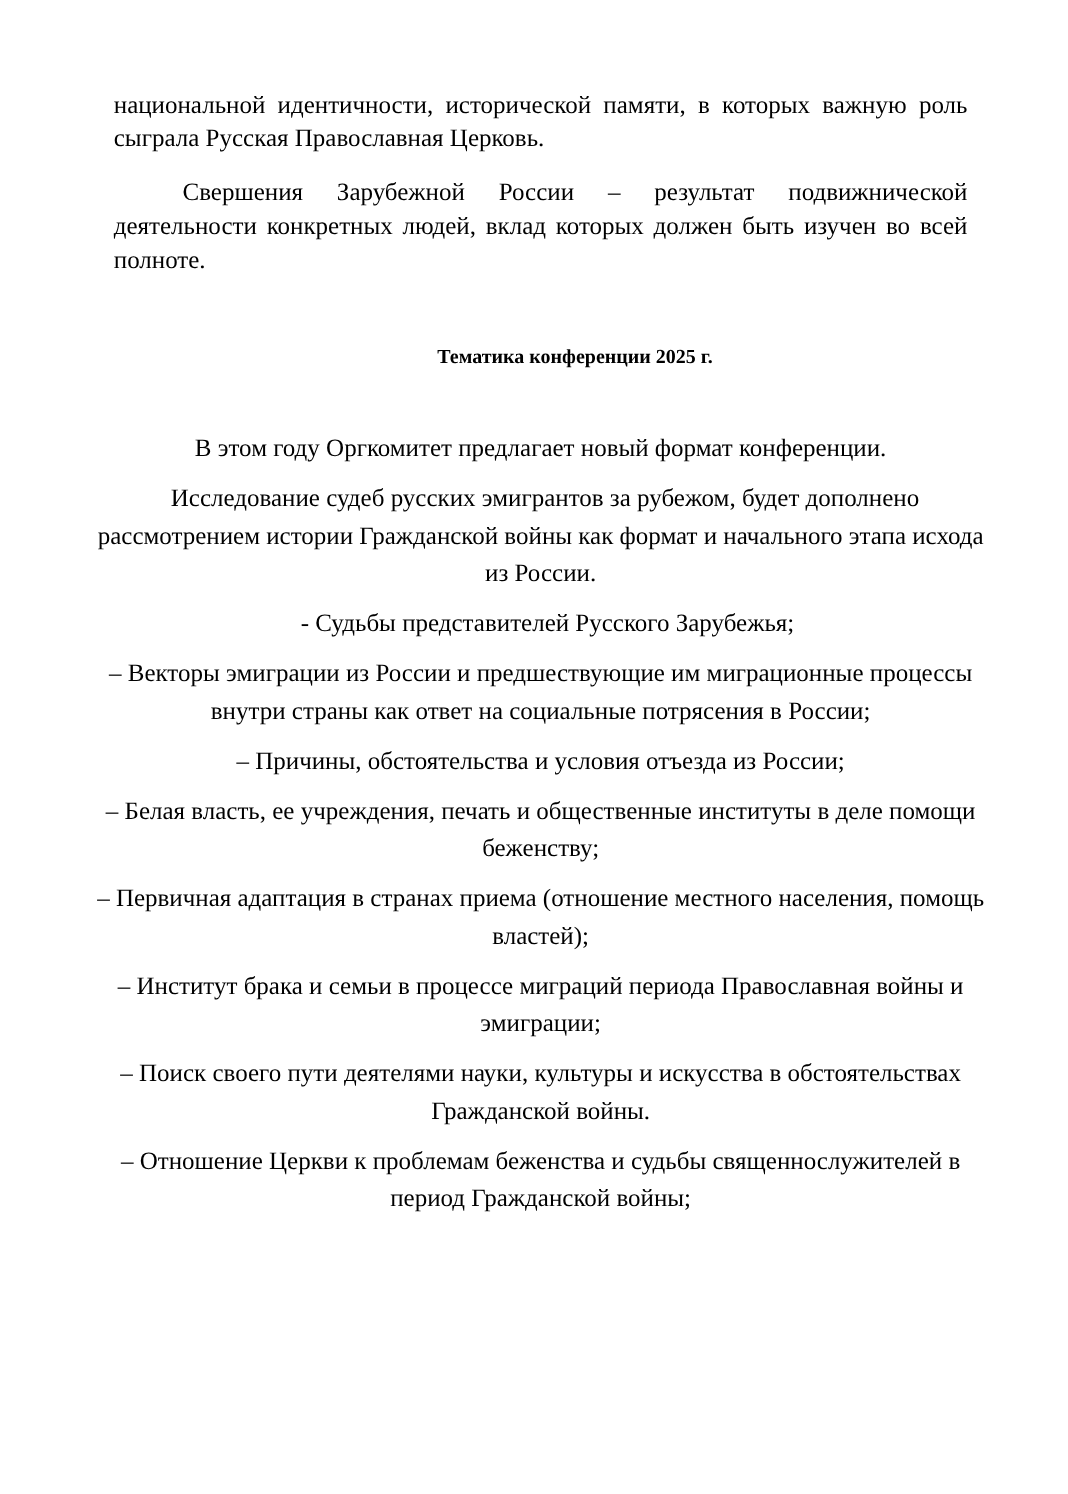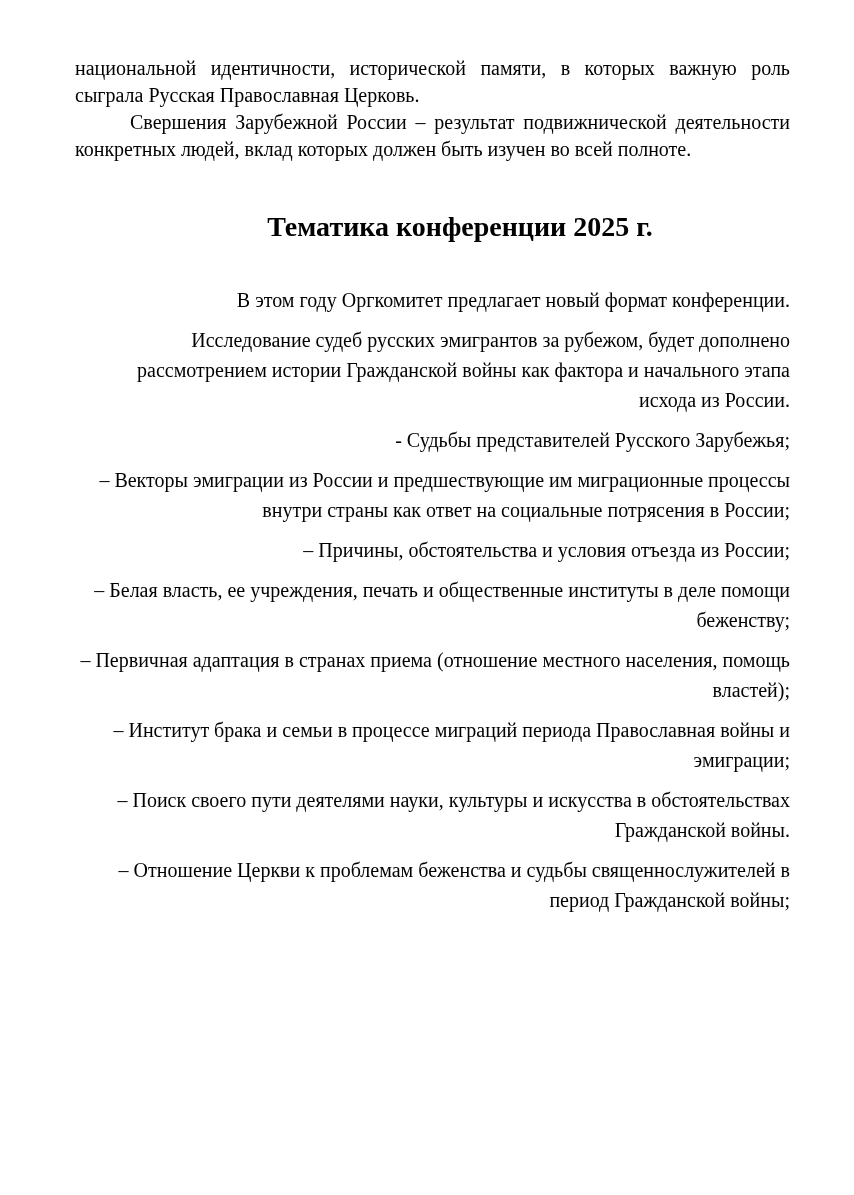--- a/index.html
+++ b/index.html
@@ -13,57 +13,57 @@
     height: 1195px;
     margin: 0 auto;
     background: #ffffff;
     color: #000000;
     font-family: "Liberation Serif", "DejaVu Serif", serif;
     overflow: hidden;
     box-sizing: border-box;
     padding: 55px 64px 0 75px;
   }
   p.intro {
-    margin: 0;
+    margin: 16px;
     font-size: 20px;
     line-height: 27px;
     text-align: justify;
   }
   p.indent-tab {
     text-indent: 55px;
   }
   h2.doc-title {
     margin: 50px 0 45px 0;
-    font-size: 28px;
+    font-size: 16px;
     line-height: 27px;
     font-weight: bold;
     text-align: center;
     text-indent: 55px;
   }
   p.body-par {
     margin: 0 0 10px 0;
     font-size: 20px;
     line-height: 30px;
-    text-align: right;
+    text-align: center;
   }
   p.ind-sm { text-indent: 7px; }
   p.ind-md { text-indent: 11px; }
 </style>
 </head>
 <body>
 
 <div class="page">
 
   <p class="intro">национальной идентичности, исторической памяти, в которых важную роль сыграла Русская Православная Церковь.</p>
   <p class="intro indent-tab">Свершения Зарубежной России – результат подвижнической деятельности конкретных людей, вклад которых должен быть изучен во всей полноте.</p>
 
   <h2 class="doc-title">Тематика конференции 2025 г.</h2>
 
   <p class="body-par">В этом году Оргкомитет предлагает новый формат конференции.</p>
-  <p class="body-par ind-sm">Исследование судеб русских эмигрантов за рубежом, будет дополнено рассмотрением истории Гражданской войны как фактора и начального этапа исхода из России.</p>
+  <p class="body-par ind-sm">Исследование судеб русских эмигрантов за рубежом, будет дополнено рассмотрением истории Гражданской войны как формат и начального этапа исхода из России.</p>
   <p class="body-par ind-md">- Судьбы представителей Русского Зарубежья;</p>
   <p class="body-par">– Векторы эмиграции из России и предшествующие им миграционные процессы внутри страны как ответ на социальные потрясения в России;</p>
   <p class="body-par">– Причины, обстоятельства и условия отъезда из России;</p>
   <p class="body-par">– Белая власть, ее учреждения, печать и общественные институты в деле помощи беженству;</p>
   <p class="body-par">– Первичная адаптация в странах приема (отношение местного населения, помощь властей);</p>
   <p class="body-par">– Институт брака и семьи в процессе миграций периода Православная войны и эмиграции;</p>
   <p class="body-par">– Поиск своего пути деятелями науки, культуры и искусства в обстоятельствах Гражданской войны.</p>
   <p class="body-par">– Отношение Церкви к проблемам беженства и судьбы священнослужителей в период Гражданской войны;</p>
 
 </div>

